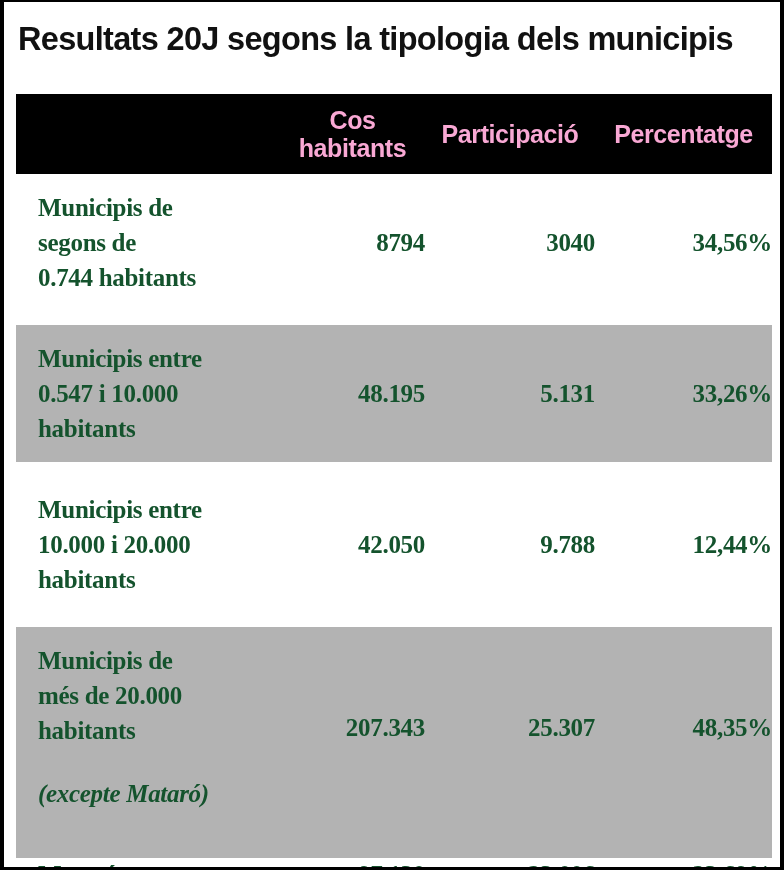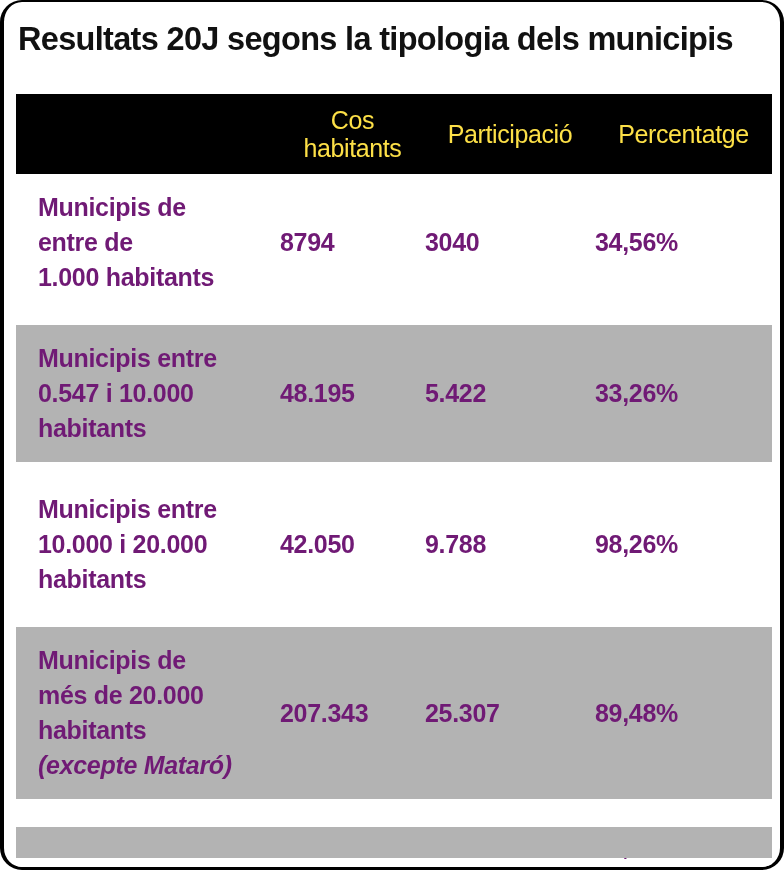--- a/index.html
+++ b/index.html
@@ -20,21 +20,20 @@
     box-sizing: border-box;
     width: 784px;
     height: 870px;
     background: #ffffff;
     border-left: 4px solid #000000;
     border-right: 4px solid #000000;
     border-top: 2px solid #000000;
     border-bottom: 3px solid #000000;
     padding: 0;
     overflow: hidden;
-    border-radius: 22px;
   }
 
   
   .title {
     position: absolute;
     left: 14px;
     top: 14px;
     width: 760px;
     font-size: 34px;
     font-weight: 700;
@@ -62,58 +61,59 @@
     vertical-align: middle;
   }
 
   
   .thead-row {
     background: #000000;
     height: 80px;
   }
   .thead-row th {
     background: #000000;
-    color: #fde047;
+    color: #f9a8d4;
     font-size: 25px;
-    font-weight: 400;
+    font-weight: 700;
     line-height: 28px;
     letter-spacing: -0.4px;
     text-align: center;
     vertical-align: middle;
   }
   .th-blank { width: 264px; }
   .th-cos { width: 145px; }
   .th-part { width: 170px; }
   .th-perc { width: 177px; }
 
   
   .row { height: 1px; }
   .row td {
     font-size: 25px;
     font-weight: 700;
-    color: #701a75;
+    color: #14532d;
     line-height: 35px;
     letter-spacing: -0.3px;
+    font-family: Liberation Serif, serif;
   }
   .row .c-label {
     text-align: left;
     padding-left: 22px;
     padding-top: 16px;
     padding-bottom: 16px;
   }
   .row .c-num {
-    text-align: left;
+    text-align: right;
   }
   .row.shaded td { background: #b3b3b3; }
   .row.plain  td { background: #ffffff; }
 
   .spacer td { height: 14px; background: #ffffff; padding: 0; line-height: 0; font-size: 0; }
 
   .label-line { display: block; white-space: nowrap; }
-  .label-line.italic { font-style: italic; }
+  .label-line.italic { font-style: italic; margin-top: 28px; }
 
   
   .footer-strip {
     position: absolute;
     left: 12px;
     top: 825px;
     width: 756px;
     height: 31px;
     background: #b3b3b3;
   }
@@ -141,69 +141,69 @@
         </th>
         <th class="th-part">Participació</th>
         <th class="th-perc">Percentatge</th>
       </tr>
     </thead>
     <tbody>
 
       <tr class="row plain">
         <td class="c-label">
           <span class="label-line">Municipis de</span>
-          <span class="label-line">entre de</span>
-          <span class="label-line">1.000 habitants</span>
+          <span class="label-line">segons de</span>
+          <span class="label-line">0.744 habitants</span>
         </td>
         <td class="c-num">8794</td>
         <td class="c-num">3040</td>
         <td class="c-num">34,56%</td>
       </tr>
       <tr class="spacer">
           <td colspan="4"></td>
         </tr>
 
       <tr class="row shaded">
         <td class="c-label">
           <span class="label-line">Municipis entre</span>
           <span class="label-line">0.547 i 10.000</span>
           <span class="label-line">habitants</span>
         </td>
         <td class="c-num">48.195</td>
-        <td class="c-num">5.422</td>
+        <td class="c-num">5.131</td>
         <td class="c-num">33,26%</td>
       </tr>
       <tr class="spacer">
           <td colspan="4"></td>
         </tr>
 
       <tr class="row plain">
         <td class="c-label">
           <span class="label-line">Municipis entre</span>
           <span class="label-line">10.000 i 20.000</span>
           <span class="label-line">habitants</span>
         </td>
         <td class="c-num">42.050</td>
         <td class="c-num">9.788</td>
-        <td class="c-num">98,26%</td>
+        <td class="c-num">12,44%</td>
       </tr>
       <tr class="spacer">
           <td colspan="4"></td>
         </tr>
 
       <tr class="row shaded">
         <td class="c-label">
           <span class="label-line">Municipis de</span>
           <span class="label-line">més de 20.000</span>
           <span class="label-line">habitants</span>
           <span class="label-line italic">(excepte Mataró)</span>
         </td>
         <td class="c-num">207.343</td>
         <td class="c-num">25.307</td>
-        <td class="c-num">89,48%</td>
+        <td class="c-num">48,35%</td>
       </tr>
       <tr class="spacer">
           <td colspan="4"></td>
         </tr>
 
       <tr class="row plain">
         <td class="c-label">
           <span class="label-line">Mataró</span>
         </td>
         <td class="c-num">97.130</td>

